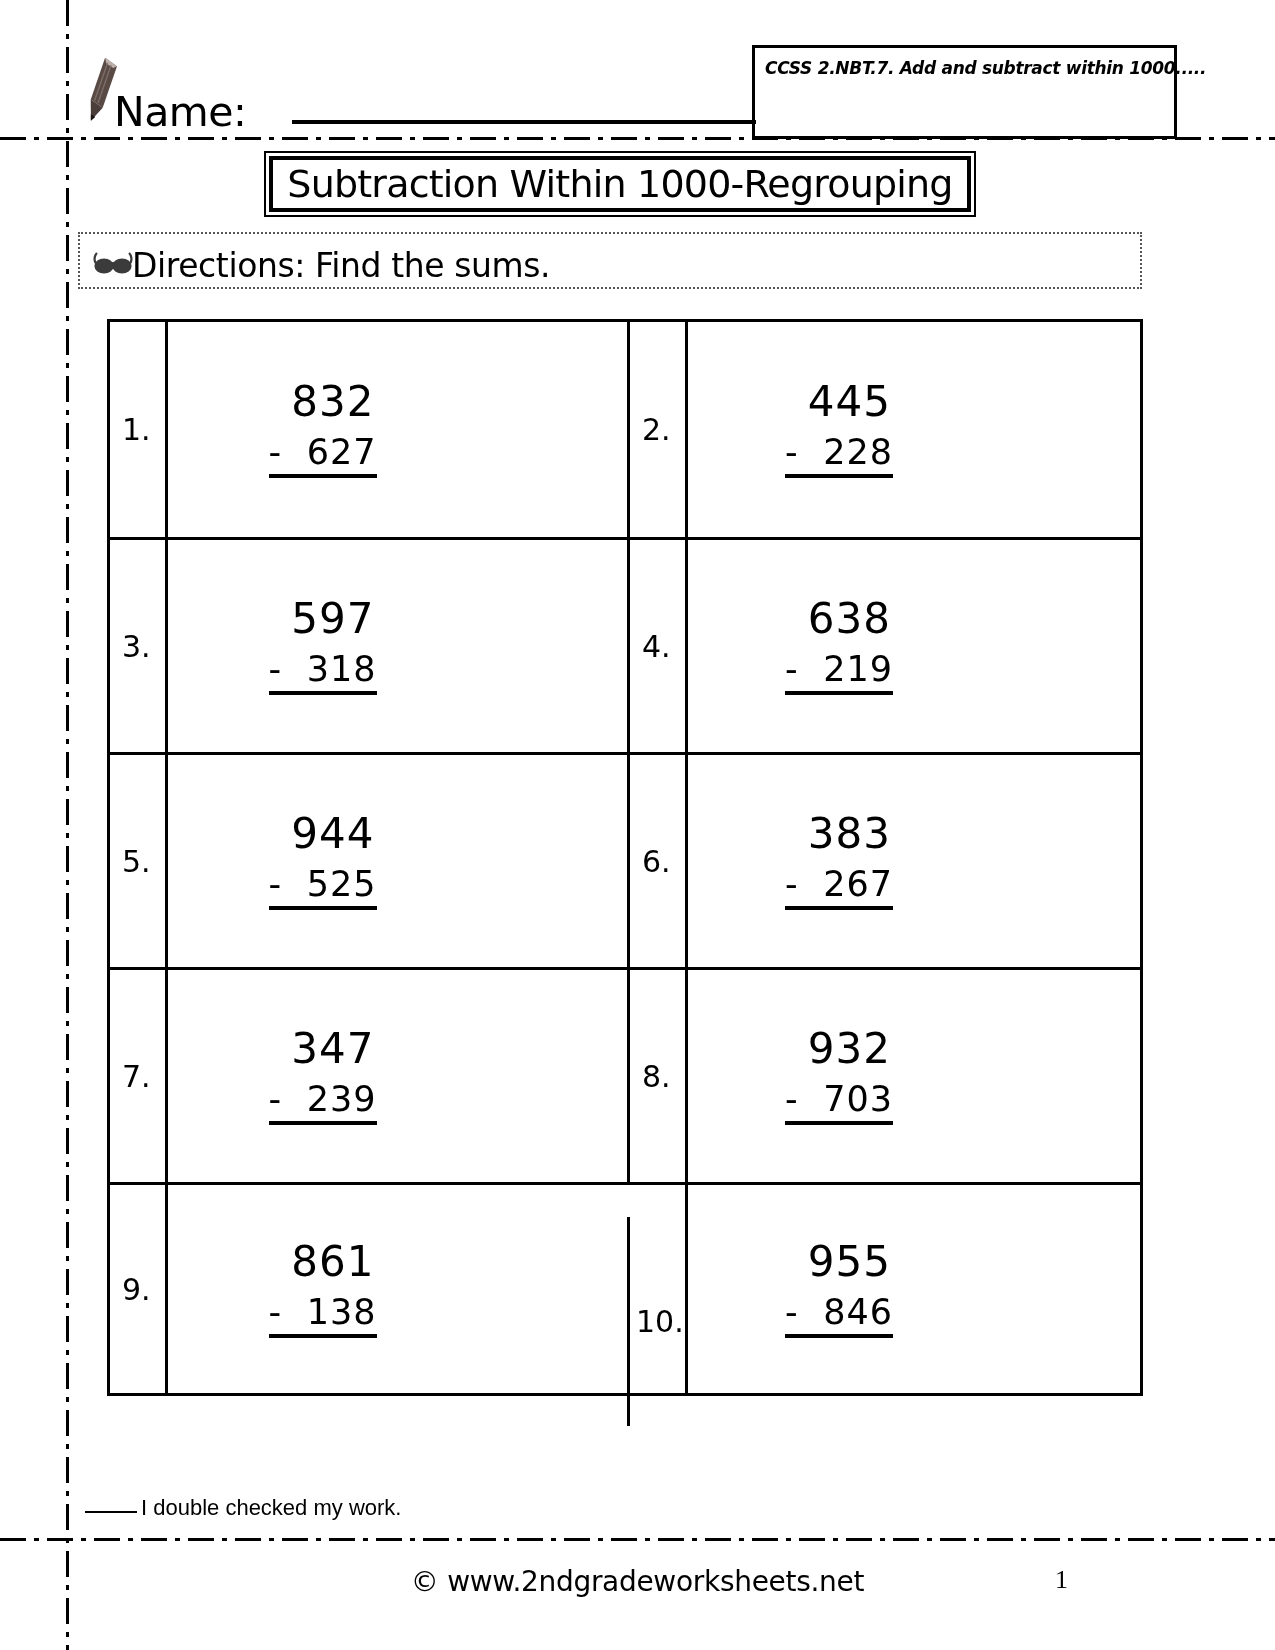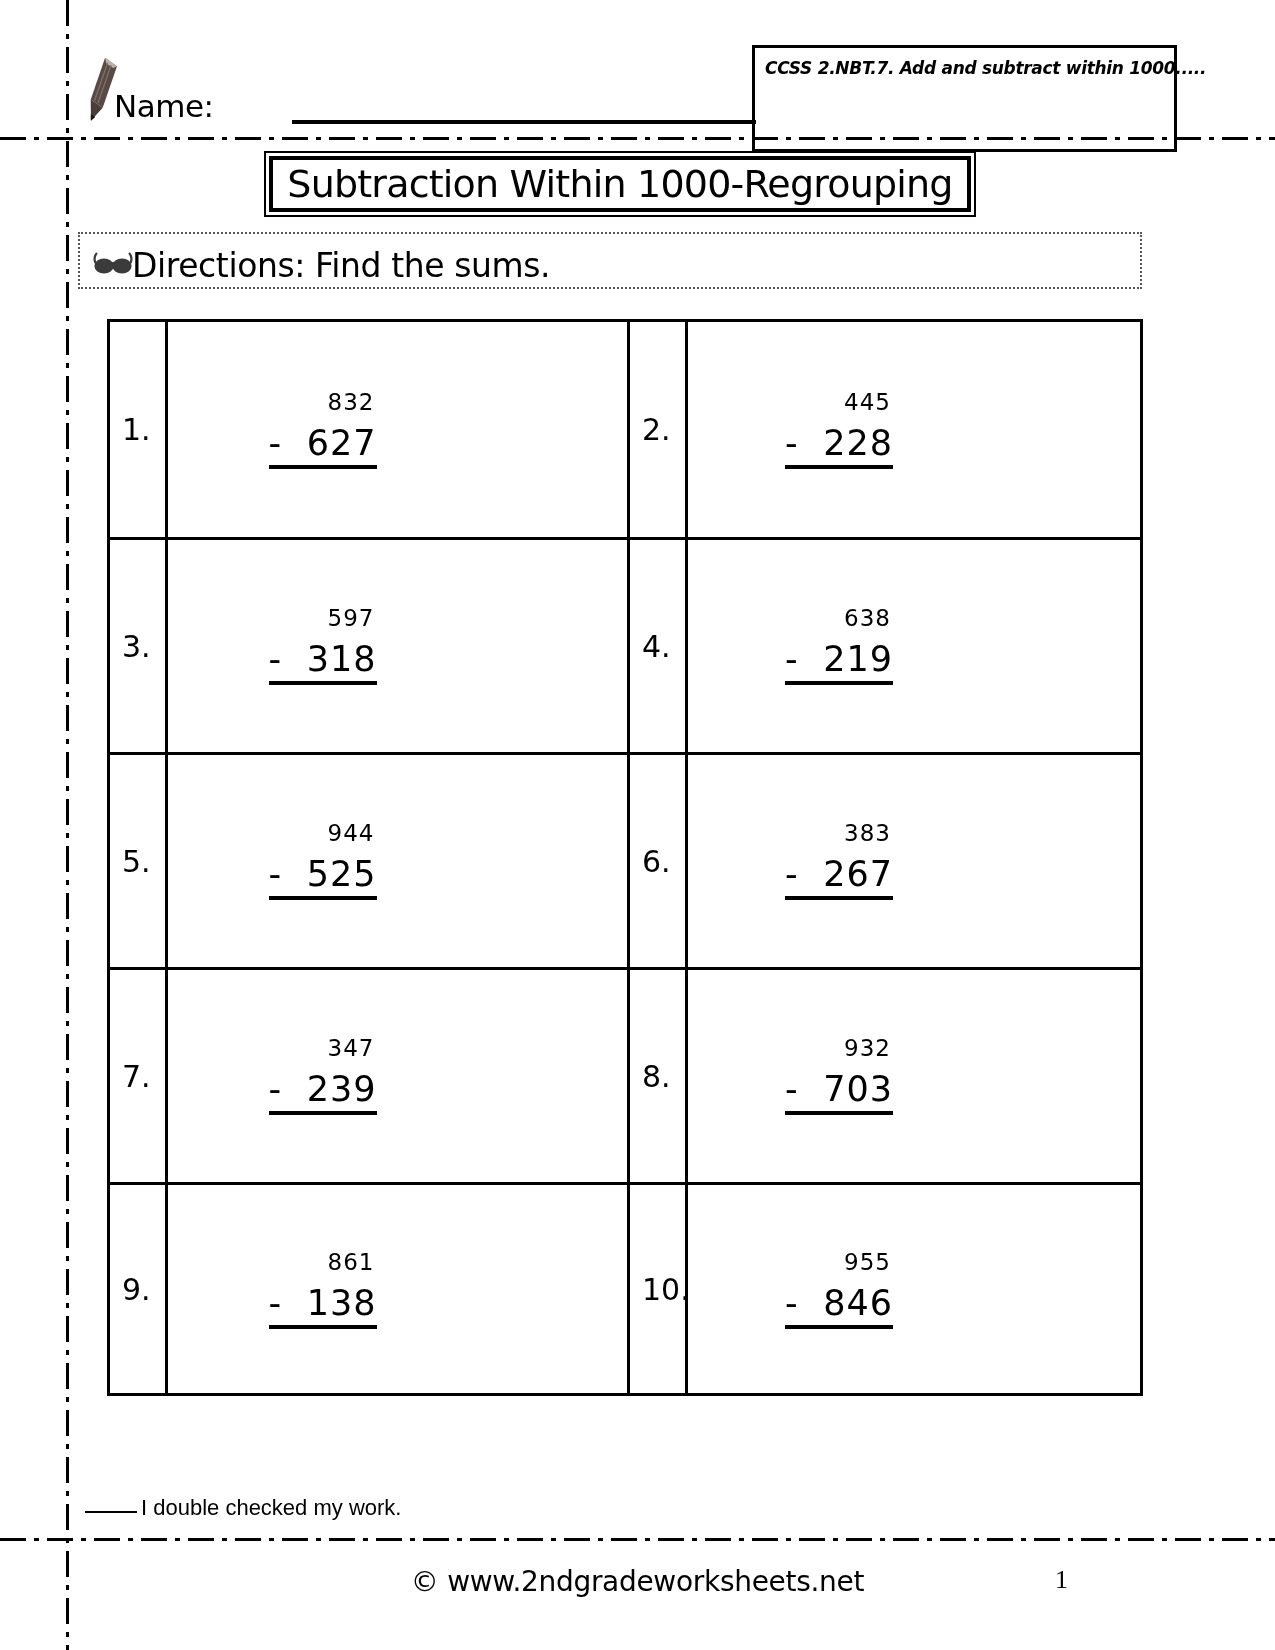--- a/index.html
+++ b/index.html
@@ -76,40 +76,40 @@
     position: absolute;
     left: 0px;
     top: 0px;
     width: 44px;
     height: 78px;
   }
   .name-label {
     position: absolute;
     left: 36px;
     top: 36px;
-    font-size: 31px;
+    font-size: 41px;
     font-family: "DejaVu Sans", sans-serif;
     letter-spacing: -0.5px;
     white-space: nowrap;
   }
   .name-rule {
     position: absolute;
     left: 214px;
     top: 68px;
     width: 464px;
     height: 4px;
     background: #000;
   }
 
   .ccss-box {
     position: absolute;
     left: 752px;
     top: 45px;
     width: 425px;
-    height: 107px;
+    height: 94px;
     border: 3px solid #000;
     box-sizing: border-box;
   }
   .ccss-text {
     position: absolute;
     left: 10px;
     top: 10px;
     font-size: 17px;
     font-family: "DejaVu Sans", sans-serif;
     font-weight: bold;
@@ -217,21 +217,21 @@
     align-items: center;
     justify-content: center;
   }
   .math-stack {
     display: inline-block;
     text-align: right;
     position: relative;
     margin-right: 150px;
   }
   .minuend {
-    font-size: 23px;
+    font-size: 42px;
     font-family: "DejaVu Sans", sans-serif;
     letter-spacing: 1px;
     line-height: 1.0;
     padding-right: 2px;
   }
   .subtrahend-line {
     display: flex;
     justify-content: space-between;
     align-items: baseline;
     border-bottom: 4px solid #000;
@@ -457,21 +457,21 @@
     </div>
     <div class="prob-cell math-cell c1-math">
       <div class="math-stack">
         <div class="minuend">861</div>
         <div class="subtrahend-line">
           <span class="op-sign">-</span>
           <span class="subtrahend">138</span>
         </div>
       </div>
     </div>
-    <div class="prob-cell num-cell c2-num" style="border-left:3px solid #000; ">
+    <div class="prob-cell num-cell c2-num" style="border-left:3px solid #000; padding-left:6px;margin-top:32px;">
       <span class="num-text">10.</span>
     </div>
     <div class="prob-cell math-cell c2-math">
       <div class="math-stack">
         <div class="minuend">955</div>
         <div class="subtrahend-line">
           <span class="op-sign">-</span>
           <span class="subtrahend">846</span>
         </div>
       </div>

